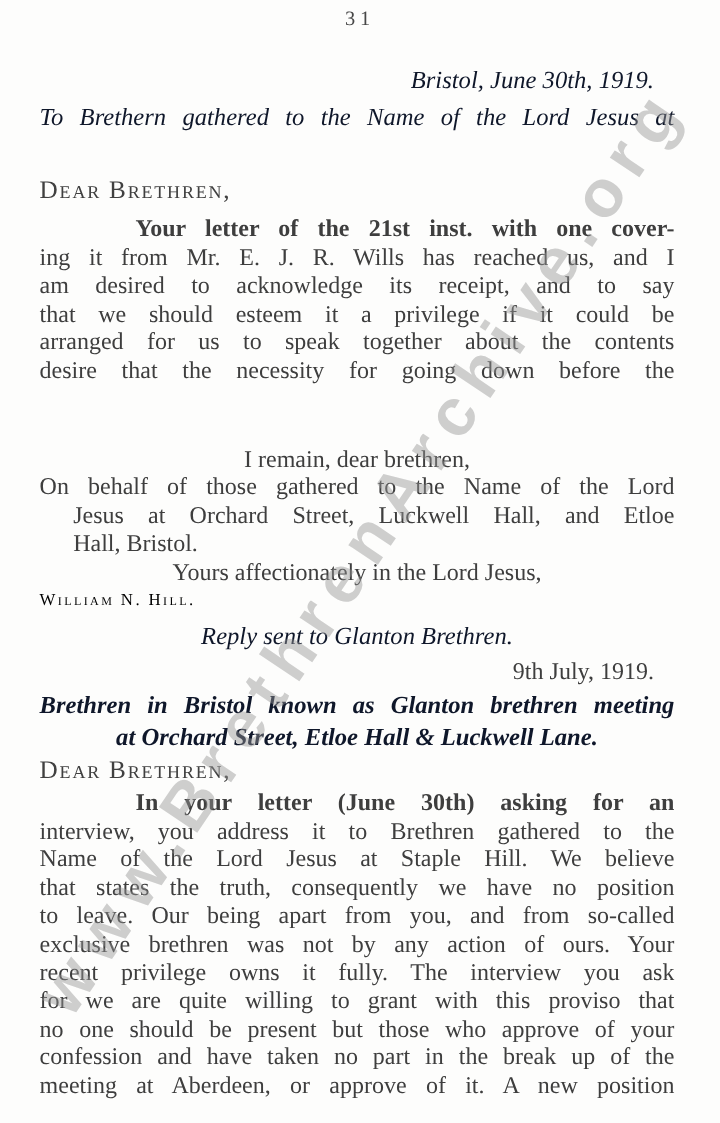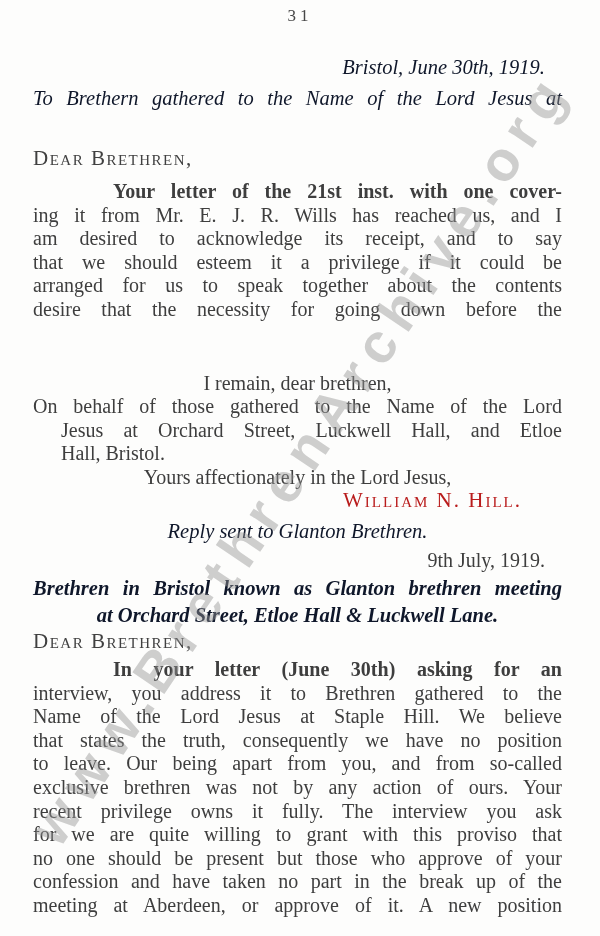--- a/index.html
+++ b/index.html
@@ -58,26 +58,25 @@
     overflow: hidden;
   }
   .para .line.last {
     text-align: left;
     text-align-last: left;
   }
   .para .line.indent-first { padding-left: 80px; font-weight: bold; }
   .behalf .line2, .behalf .line3 { padding-left: 28px; }
   .behalf .line3 { text-align: left; text-align-last: left; }
   .signature-line {
-    text-align: right;
     padding-right: 40px;
     font-variant: small-caps;
     letter-spacing: 2px;
-    font-size: 21px;
-    color: #b91c1c;
+    font-size: 14px;
+    color: #000000;
   }
   .valediction { text-align: center; }
   .watermark {
     position: absolute;
     left: 300px;
     top: 458px;
     transform: translate(-50%, -50%) rotate(-56deg);
     white-space: nowrap;
     font-family: "Liberation Sans", "DejaVu Sans", sans-serif;
     font-weight: 800;

